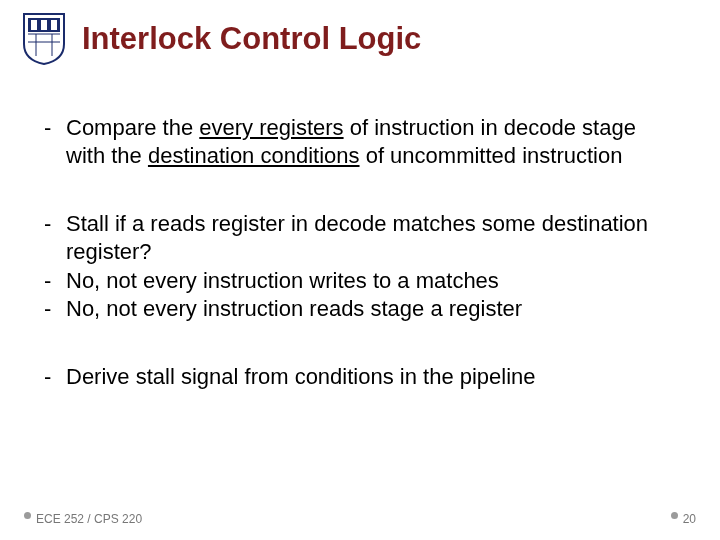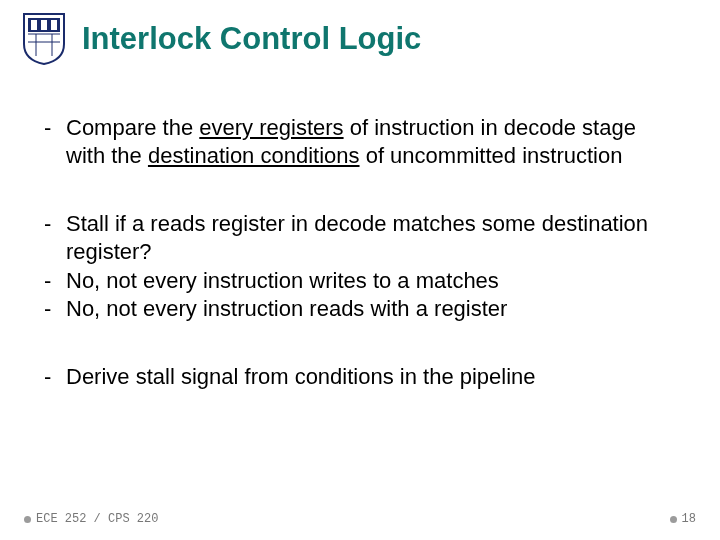--- a/index.html
+++ b/index.html
@@ -18,21 +18,21 @@
   }
   .shield {
     width: 44px;
     height: 54px;
     margin-right: 16px;
     flex-shrink: 0;
   }
   .title {
     font-size: 31px;
     font-weight: bold;
-    color: #0f766e;
+    color: #7f1d1d;
   }
   .content {
     padding: 48px 42px 0 42px;
   }
   .group {
     margin-bottom: 40px;
   }
   .bullet-row {
     display: flex;
     align-items: flex-start;
@@ -58,23 +58,21 @@
     right: 0;
     display: flex;
     justify-content: space-between;
     align-items: center;
     padding: 0 24px;
     font-size: 12px;
     color: #777;
   }
   .footer-left, .footer-right {
     display: flex;
-    align-items: center;
     gap: 5px;
-    font-family: Liberation Mono, monospace;
   }
   .foot-bullet {
     width: 7px;
     height: 7px;
     background: #9b9b9b;
     border-radius: 50%;
     display: inline-block;
   }
 </style>
 </head>
@@ -109,35 +107,35 @@
     <div class="bullet-row">
       <div class="dash">-</div>
       <div class="bullet-text">Stall if a reads register in decode matches some destination register?</div>
     </div>
     <div class="bullet-row">
       <div class="dash">-</div>
       <div class="bullet-text">No, not every instruction writes to a matches</div>
     </div>
     <div class="bullet-row">
       <div class="dash">-</div>
-      <div class="bullet-text">No, not every instruction reads with a register</div>
+      <div class="bullet-text">No, not every instruction reads stage a register</div>
     </div>
   </div>
 
   <div class="group">
     <div class="bullet-row">
       <div class="dash">-</div>
       <div class="bullet-text">Derive stall signal from conditions in the pipeline</div>
     </div>
   </div>
 
 </div>
 
 <div class="footer">
   <div class="footer-left">
     <span class="foot-bullet"></span>
     <span>ECE 252 / CPS 220</span>
   </div>
   <div class="footer-right">
     <span class="foot-bullet"></span>
-    <span>18</span>
+    <span>20</span>
   </div>
 </div>
 
 </body></html>

